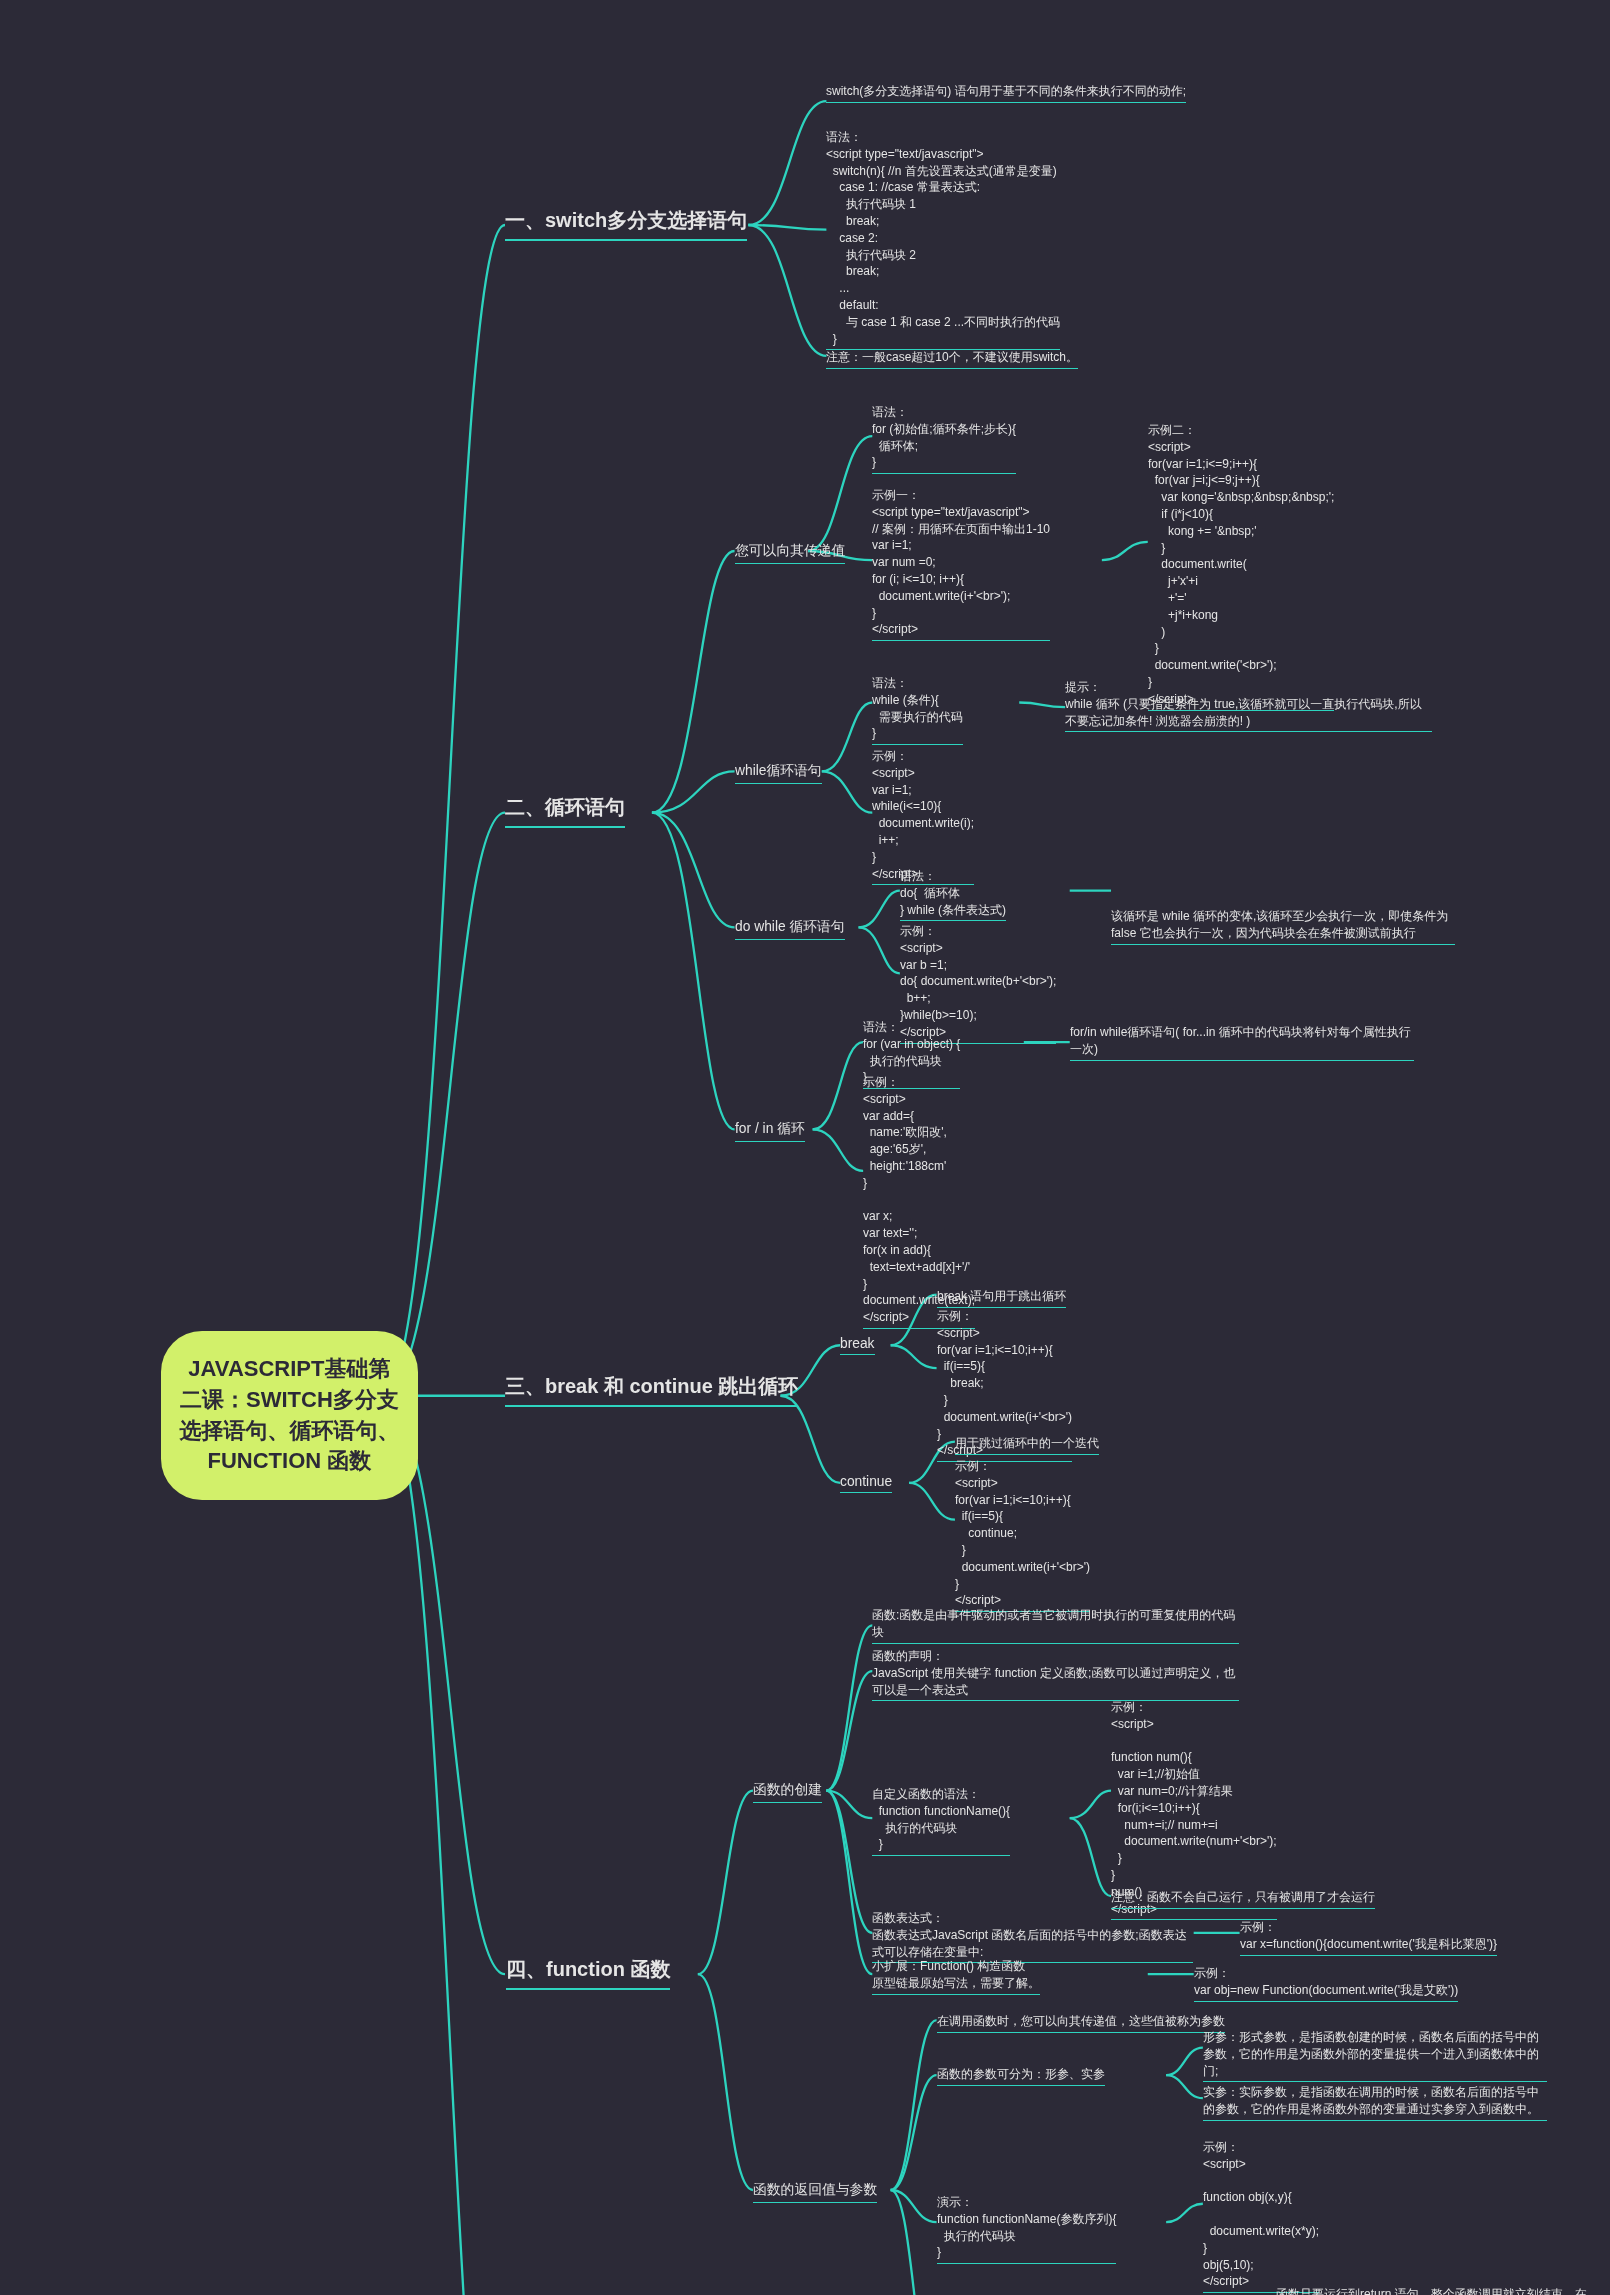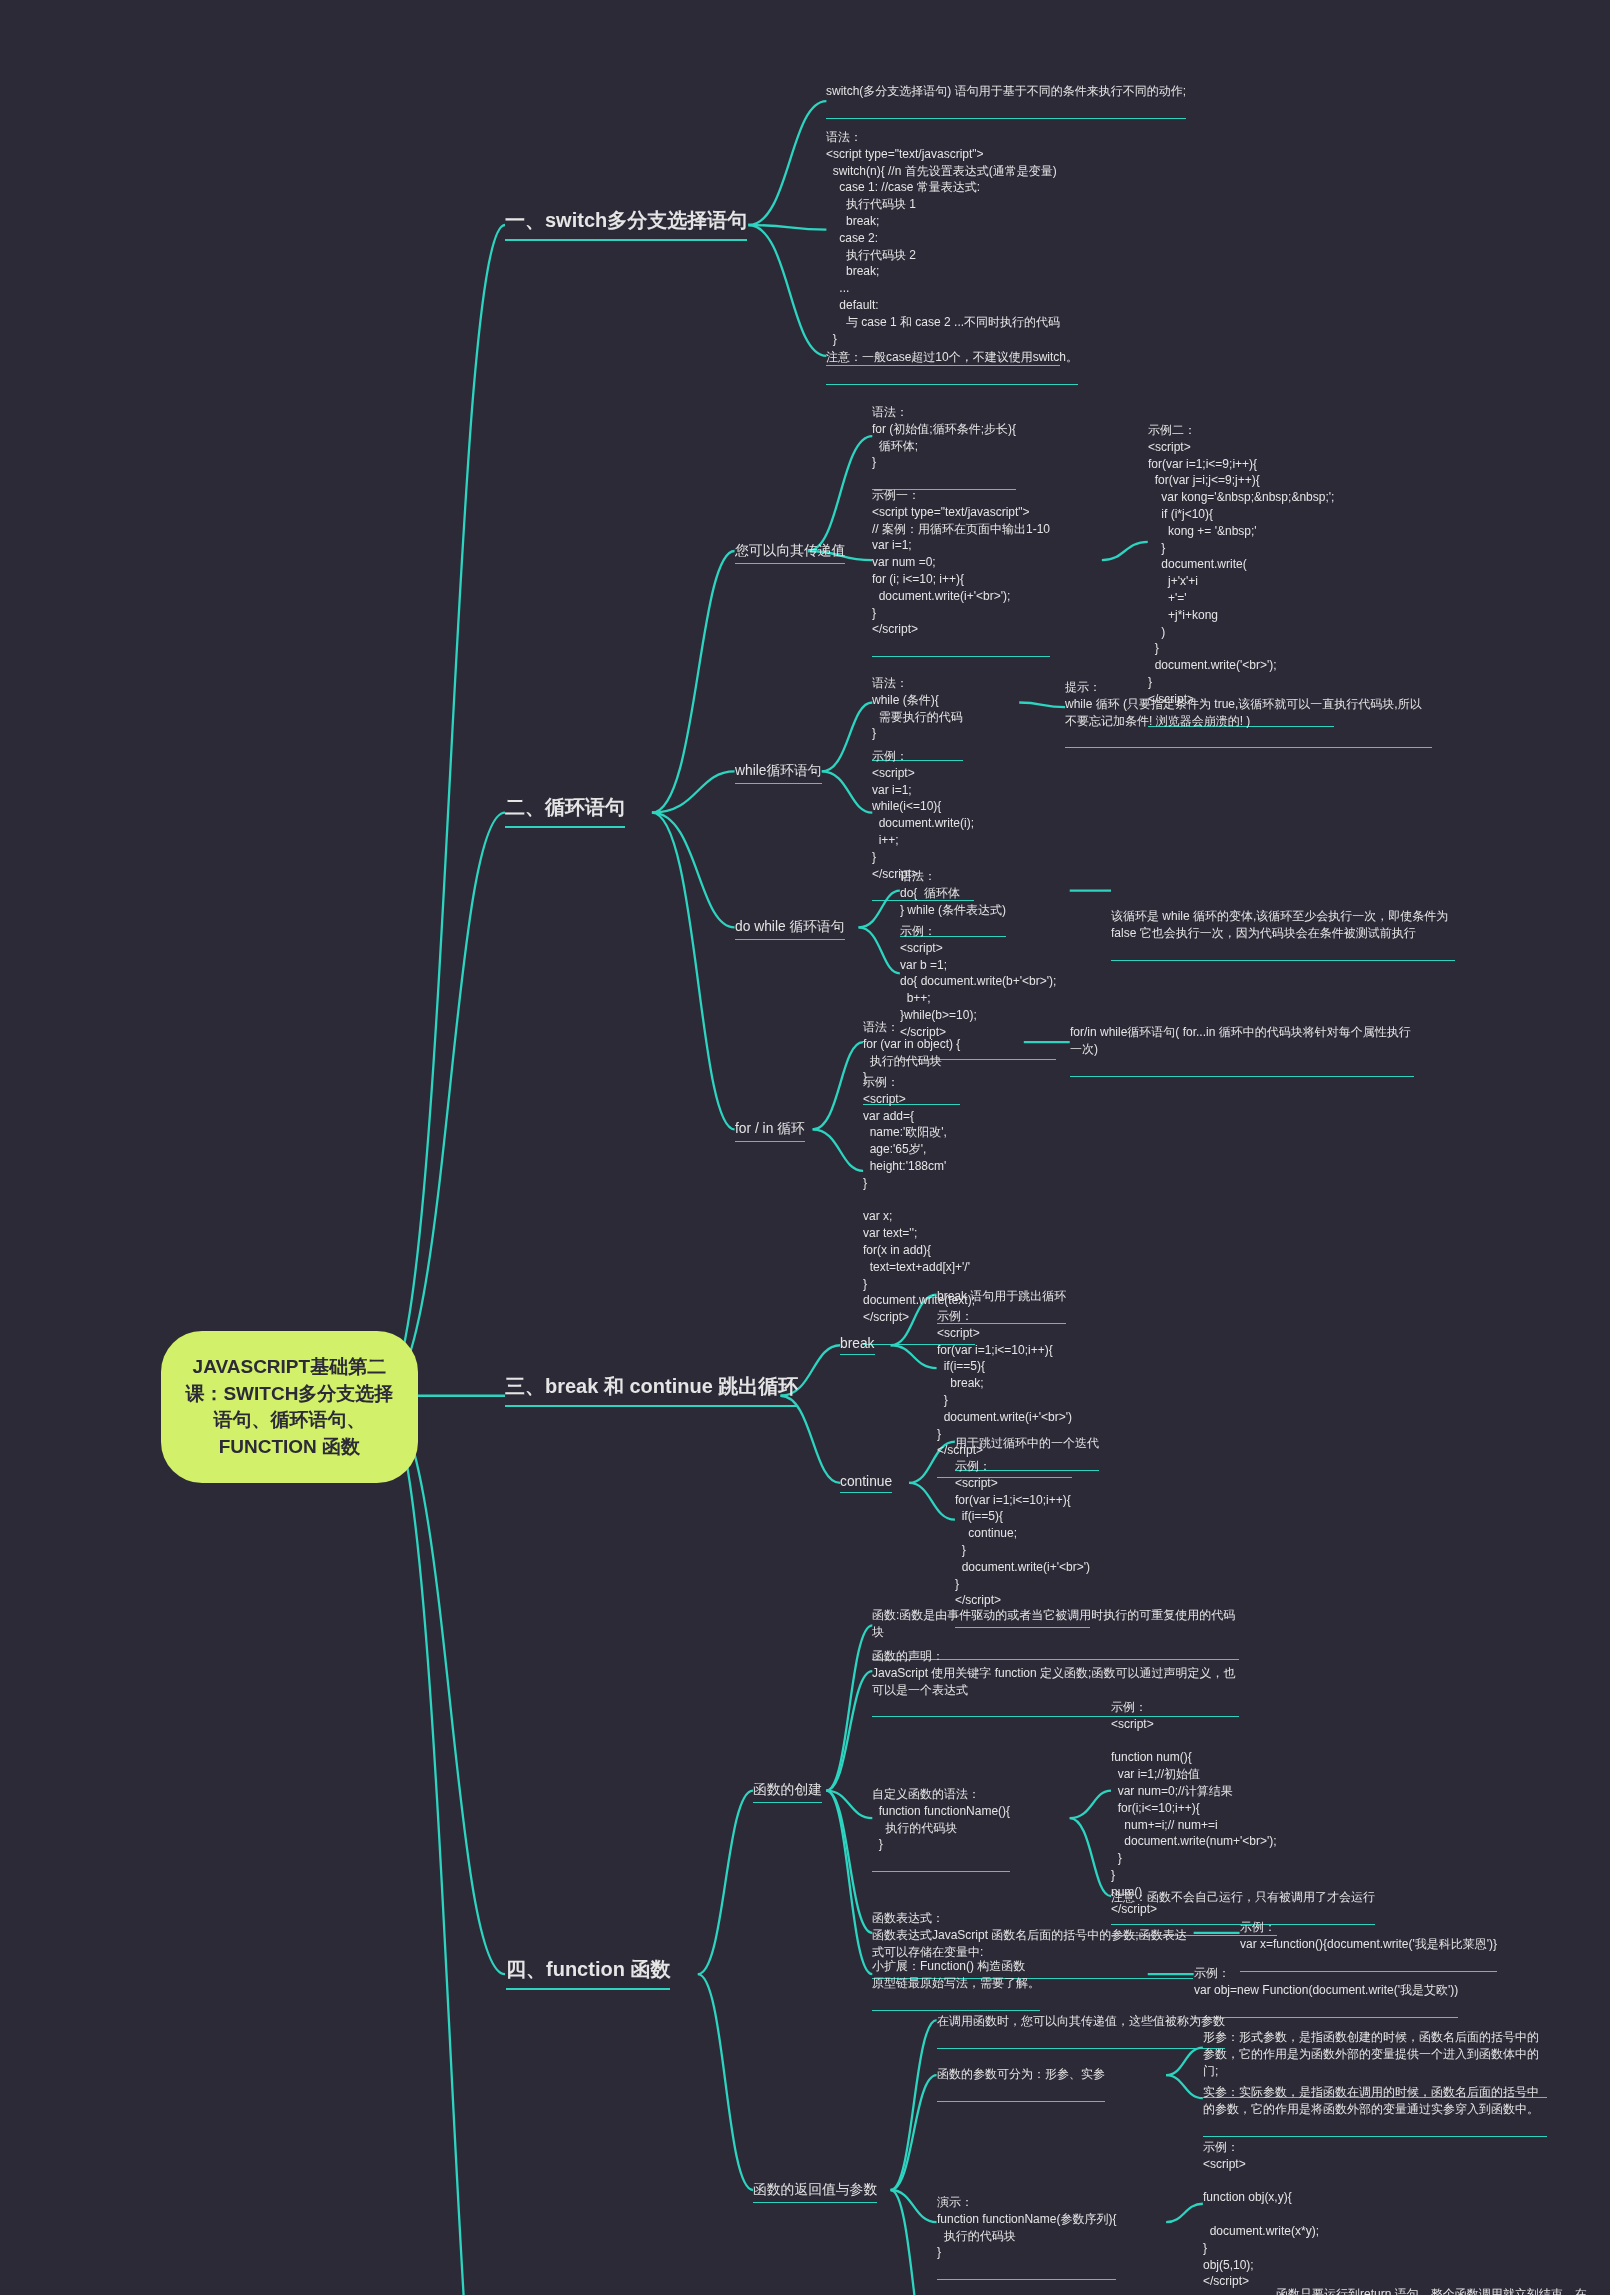--- a/index.html
+++ b/index.html
@@ -21,35 +21,35 @@
   .root {
     position: absolute;
     left: 161px;
     top: 1331px;
     width: 220px;
     background: #d2f06a;
     color: #2c2a37;
     border-radius: 41px;
     padding: 23px 18.4px;
     font-weight: bold;
-    font-size: 19px;
+    font-size: 22px;
     text-align: center;
     line-height: 1.4;
   }
   .node {
     position: absolute;
     color: #e5e5e5;
     white-space: nowrap;
   }
   .l1 { font-size: 20px; font-weight: bold; border-bottom: 2.8px solid #2dd4bf; padding-bottom: 4.6px; }
   .l2 { font-size: 13.8px; border-bottom: 1.8px solid #2dd4bf; padding-bottom: 2.8px; }
   .leaf {
     font-size: 12px;
     border-bottom: 1.8px solid #2dd4bf;
-    padding-bottom: 18px;
+    padding-bottom: 2px;
     white-space: pre;
     line-height: 1.4;
   }
   .leaf.multi { white-space: pre-wrap; max-width: 413px; }
 </style>
 </head>
 <body>
 
 <svg class="connectors" viewBox="0 0 3509 6275" width="1611" height="2881">
   <g stroke="#2dd4bf" stroke-width="5" fill="none">

